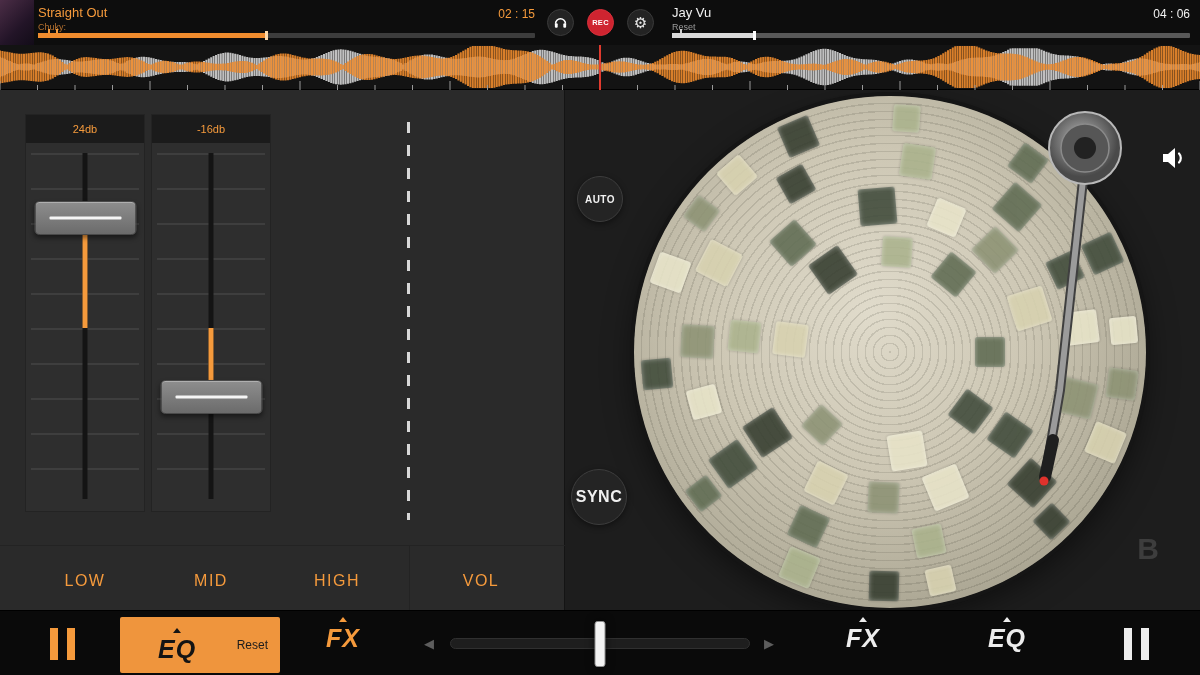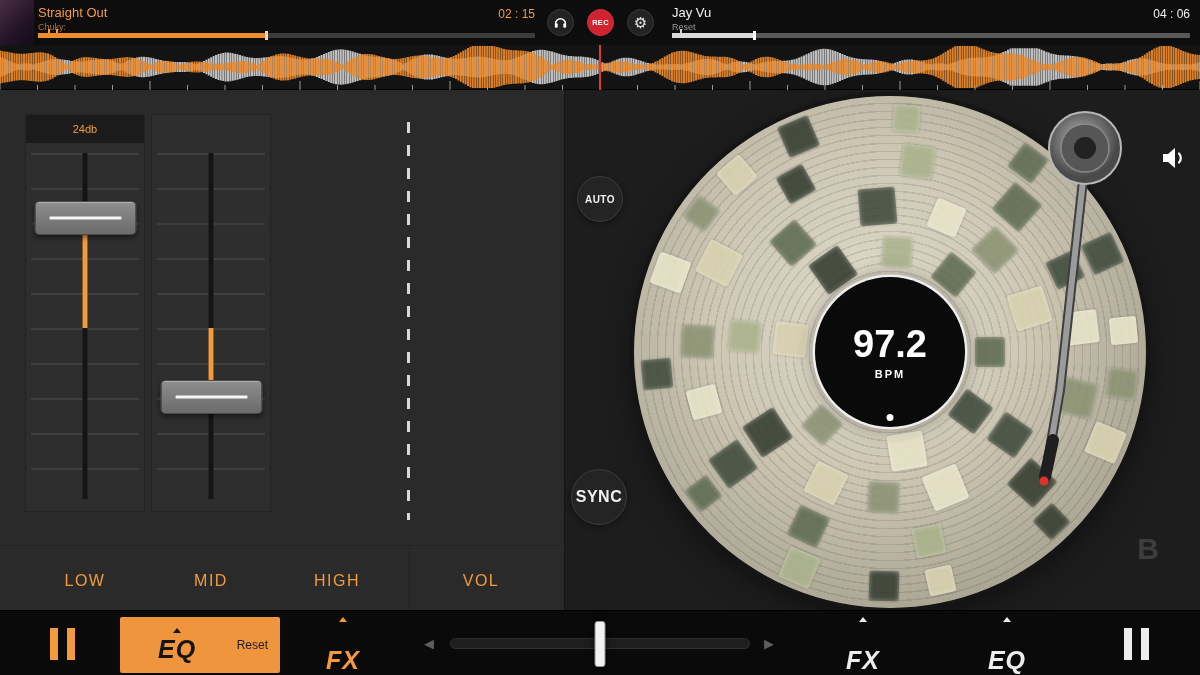--- a/index.html
+++ b/index.html
@@ -107,21 +107,21 @@
   .lbl-dark{color:#141414;}
   .lbl-orange{color:#f59a3c;}
   .lbl-white{color:#ededed;}
   .caret{width:0;height:0;border-left:4px solid transparent;border-right:4px solid transparent;
          border-bottom:5px solid;margin-bottom:4px;}
   .caret-dark{border-bottom-color:#141414;}
   .caret-orange{border-bottom-color:#f59a3c;}
   .caret-white{border-bottom-color:#ededed;}
   .reset{margin-left:auto;font-size:12px;color:#1c1c1c;cursor:pointer;}
   .side-btn{position:absolute;top:6px;width:80px;height:56px;display:flex;flex-direction:column;
-            align-items:center;justify-content:space-between;cursor:pointer;}
+            align-items:center;justify-content:flex-start;cursor:pointer;}
   .fx-left{left:303px;}
   .fx-right{left:823px;}
   .eq-right{left:967px;}
   .arrow{position:absolute;top:0;height:65px;display:flex;align-items:center;font-size:13px;
          color:#5d5d5d;cursor:pointer;}
   .arrow-l{left:424px;}
   .arrow-r{left:764px;}
   .xfader-track{position:absolute;left:450px;top:27px;width:300px;height:11px;background:#1e1e1e;
                 border:1px solid #303030;border-radius:6px;box-sizing:border-box;cursor:pointer;}
   .xfader-handle{position:absolute;top:50%;transform:translate(-50%,-50%);width:11px;height:46px;
@@ -183,20 +183,21 @@
         <div class="track">
           <div class="tfill" style="top: 18.9%; height: 31.8%;"></div>
           <div class="handle" style="top: 18.9%;">
               <div class="hline"></div>
             </div>
         </div>
       </div>
     </div>
 
     <div class="col" style="left:151px">
+      <div class="col-head">-16db</div>
       <div class="col-body">
         <div class="rungs"></div>
         <div class="track">
           <div class="tfill" style="top: 50.7%; height: 19.7%;"></div>
           <div class="handle" style="top: 70.4%;">
               <div class="hline"></div>
             </div>
         </div>
       </div>
     </div>
@@ -262,25 +263,20 @@
           <div class="vsq" style="left: 88px; top: 63.9px; width: 30px; height: 30px; background: rgb(216, 210, 176); transform: rotate(5.57rad);"></div>
           <div class="vsq" style="left: 148.2px; top: 24px; width: 33px; height: 33px; background: rgb(52, 60, 46); transform: rotate(5.88rad);"></div>
           <div class="vsq" style="left: 259.2px; top: 9.1px; width: 27px; height: 27px; background: rgb(170, 178, 140); transform: rotate(6.35rad);"></div>
           <div class="vsq" style="left: 379.4px; top: 52.3px; width: 30px; height: 30px; background: rgb(95, 107, 82); transform: rotate(6.92rad);"></div>
           <div class="vsq" style="left: 451.5px; top: 140.5px; width: 33px; height: 33px; background: rgb(63, 74, 58); transform: rotate(7.42rad);"></div>
           <div class="vsq" style="left: 475.5px; top: 220.6px; width: 27px; height: 27px; background: rgb(232, 228, 201); transform: rotate(7.76rad);"></div>
           <div class="vsq" style="left: 472.8px; top: 272.8px; width: 30px; height: 30px; background: rgb(140, 146, 116); transform: rotate(7.99rad);"></div>
           <div class="vsq" style="left: 455.2px; top: 330.2px; width: 33px; height: 33px; background: rgb(216, 210, 176); transform: rotate(8.25rad);"></div>
           <div class="vsq" style="left: 404.2px; top: 411.7px; width: 27px; height: 27px; background: rgb(52, 60, 46); transform: rotate(8.66rad);"></div>
         </div>
-      <div class="hub">
-        <div class="bpm">97.2</div>
-        <div class="bpm-unit">BPM</div>
-        <div class="hub-dot"></div>
-      </div>
     </div>
 
     <svg class="tonearm" width="635" height="520" viewBox="0 0 635 520">
       <defs>
         <radialGradient id="baseGrad" cx="45%" cy="40%">
           <stop offset="0%" stop-color="#b9b9b9"></stop>
           <stop offset="55%" stop-color="#7c7c7c"></stop>
           <stop offset="100%" stop-color="#4a4a4a"></stop>
         </radialGradient>
       </defs>

